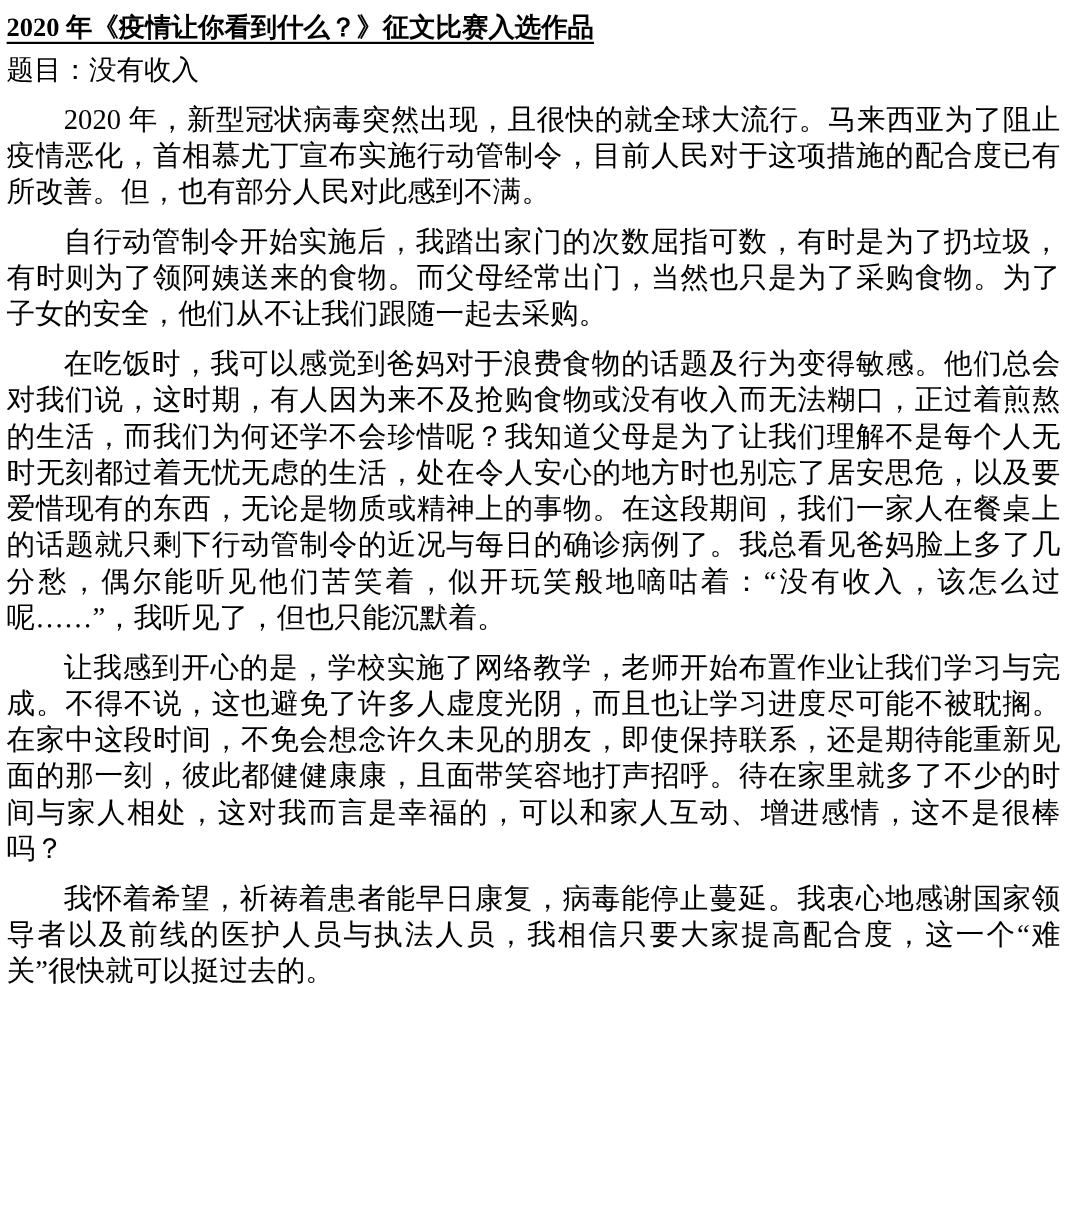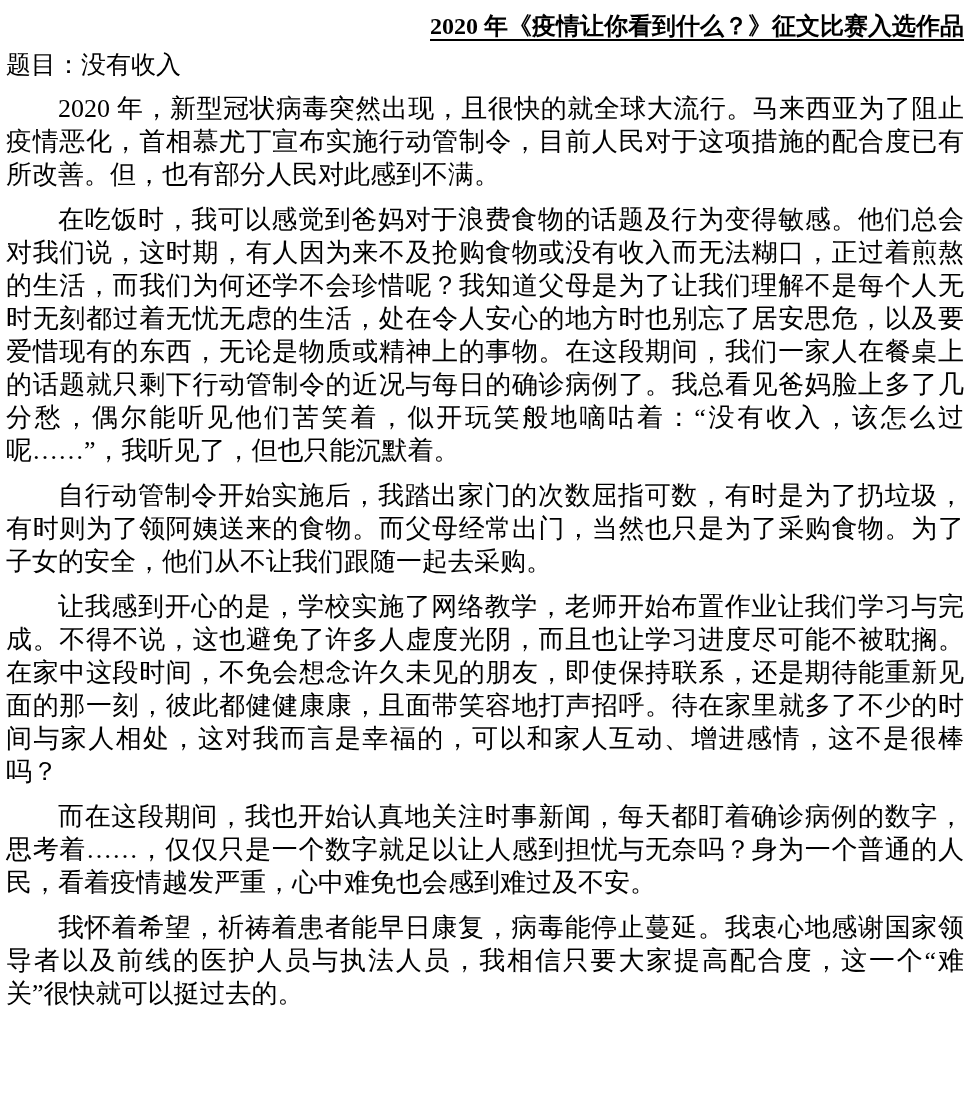--- a/index.html
+++ b/index.html
@@ -15,21 +15,21 @@
     font-family: "Liberation Serif", "DejaVu Serif", serif;
   }
   .page {
     box-sizing: border-box;
     width: 974px;
     height: 1116px;
     padding: 8px 10px 0 6px;
     background: #ffffff;
   }
   .title-row {
-    text-align: right;
+    text-align: left;
     font-size: 24px;
     font-weight: bold;
     line-height: 36px;
     margin-bottom: 4px;
     white-space: nowrap;
   }
   .title-text {
     text-decoration: underline;
     text-decoration-thickness: 2px;
     text-underline-offset: 5px;
@@ -62,19 +62,18 @@
   <div class="title-row">
     <span class="title-text">2020 年《疫情让你看到什么？》征文比赛入选作品</span>
   </div>
 
 
   <div class="meta-line">
     <span>题目：</span><span>没有收入</span>
   </div>
 
   <p class="para">2020 年，新型冠状病毒突然出现，且很快的就全球大流行。马来西亚为了阻止疫情恶化，首相慕尤丁宣布实施行动管制令，目前人民对于这项措施的配合度已有所改善。但，也有部分人民对此感到不满。</p>
+  <p class="para">自行动管制令开始实施后，我踏出家门的次数屈指可数，有时是为了扔垃圾，有时则为了领阿姨送来的食物。而父母经常出门，当然也只是为了采购食物。为了子女的安全，他们从不让我们跟随一起去采购。</p>
   <p class="para">在吃饭时，我可以感觉到爸妈对于浪费食物的话题及行为变得敏感。他们总会对我们说，这时期，有人因为来不及抢购食物或没有收入而无法糊口，正过着煎熬的生活，而我们为何还学不会珍惜呢？我知道父母是为了让我们理解不是每个人无时无刻都过着无忧无虑的生活，处在令人安心的地方时也别忘了居安思危，以及要爱惜现有的东西，无论是物质或精神上的事物。在这段期间，我们一家人在餐桌上的话题就只剩下行动管制令的近况与每日的确诊病例了。我总看见爸妈脸上多了几分愁，偶尔能听见他们苦笑着，似开玩笑般地嘀咕着：“没有收入，该怎么过呢……”，我听见了，但也只能沉默着。</p>
-  <p class="para">自行动管制令开始实施后，我踏出家门的次数屈指可数，有时是为了扔垃圾，有时则为了领阿姨送来的食物。而父母经常出门，当然也只是为了采购食物。为了子女的安全，他们从不让我们跟随一起去采购。</p>
   <p class="para">让我感到开心的是，学校实施了网络教学，老师开始布置作业让我们学习与完成。不得不说，这也避免了许多人虚度光阴，而且也让学习进度尽可能不被耽搁。在家中这段时间，不免会想念许久未见的朋友，即使保持联系，还是期待能重新见面的那一刻，彼此都健健康康，且面带笑容地打声招呼。待在家里就多了不少的时间与家人相处，这对我而言是幸福的，可以和家人互动、增进感情，这不是很棒吗？</p>
-  <p class="para">而在这段期间，我也开始认真地关注时事新闻，每天都盯着确诊病例的数字，思考着……，仅仅只是一个数字就足以让人感到担忧与无奈吗？身为一个普通的人民，看着疫情越发严重，心中难免也会感到难过及不安。</p>
   <p class="para">我怀着希望，祈祷着患者能早日康复，病毒能停止蔓延。我衷心地感谢国家领导者以及前线的医护人员与执法人员，我相信只要大家提高配合度，这一个“难关”很快就可以挺过去的。</p>
 
 </div>
 
 </body></html>

